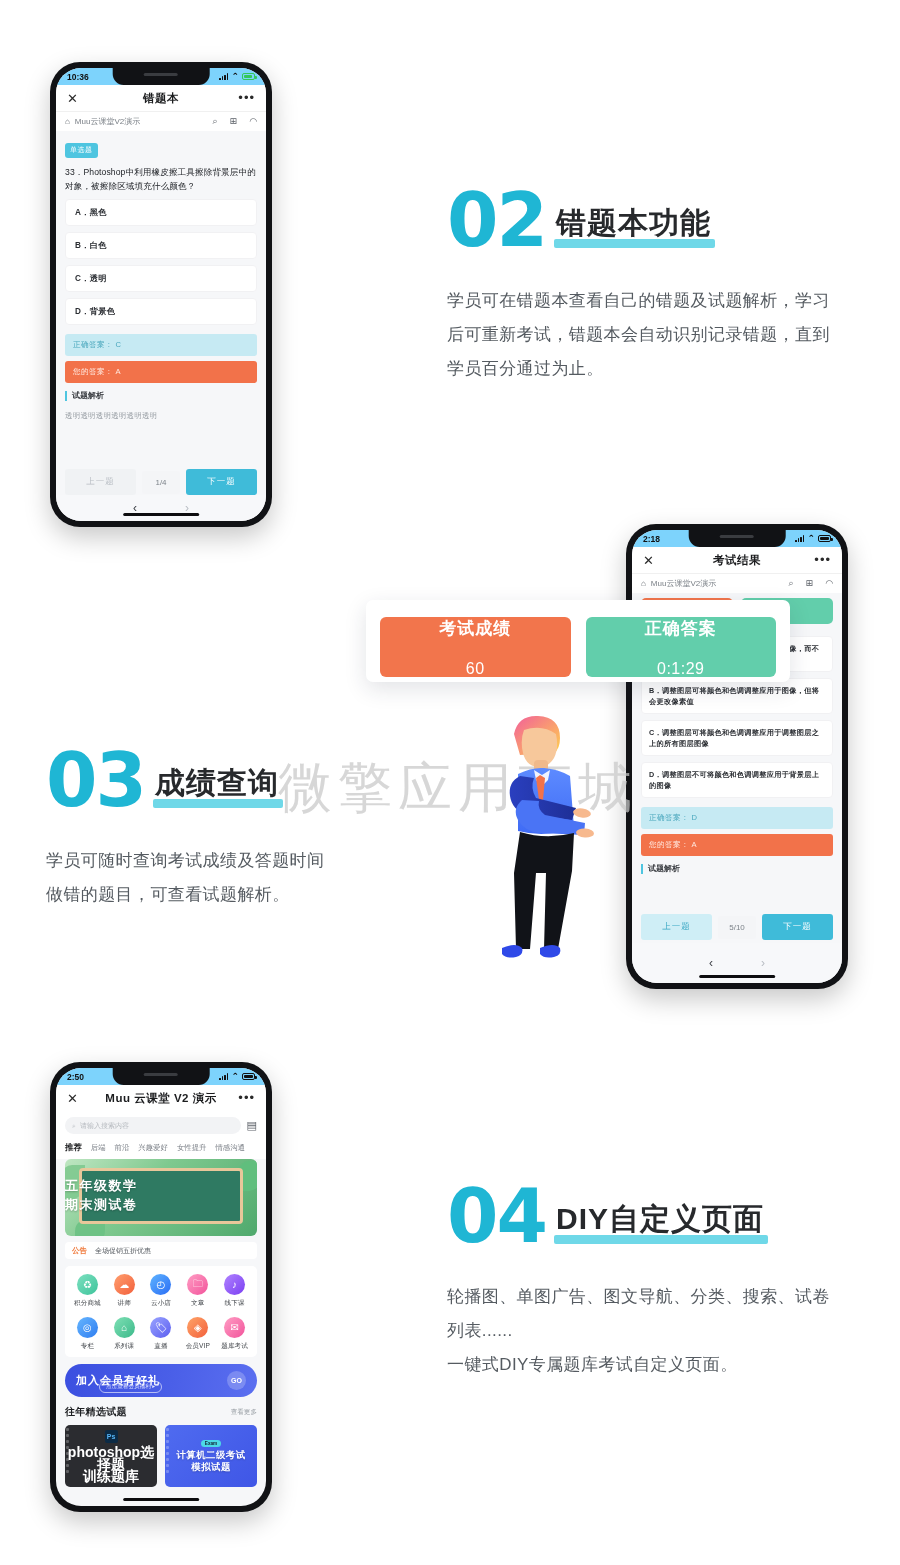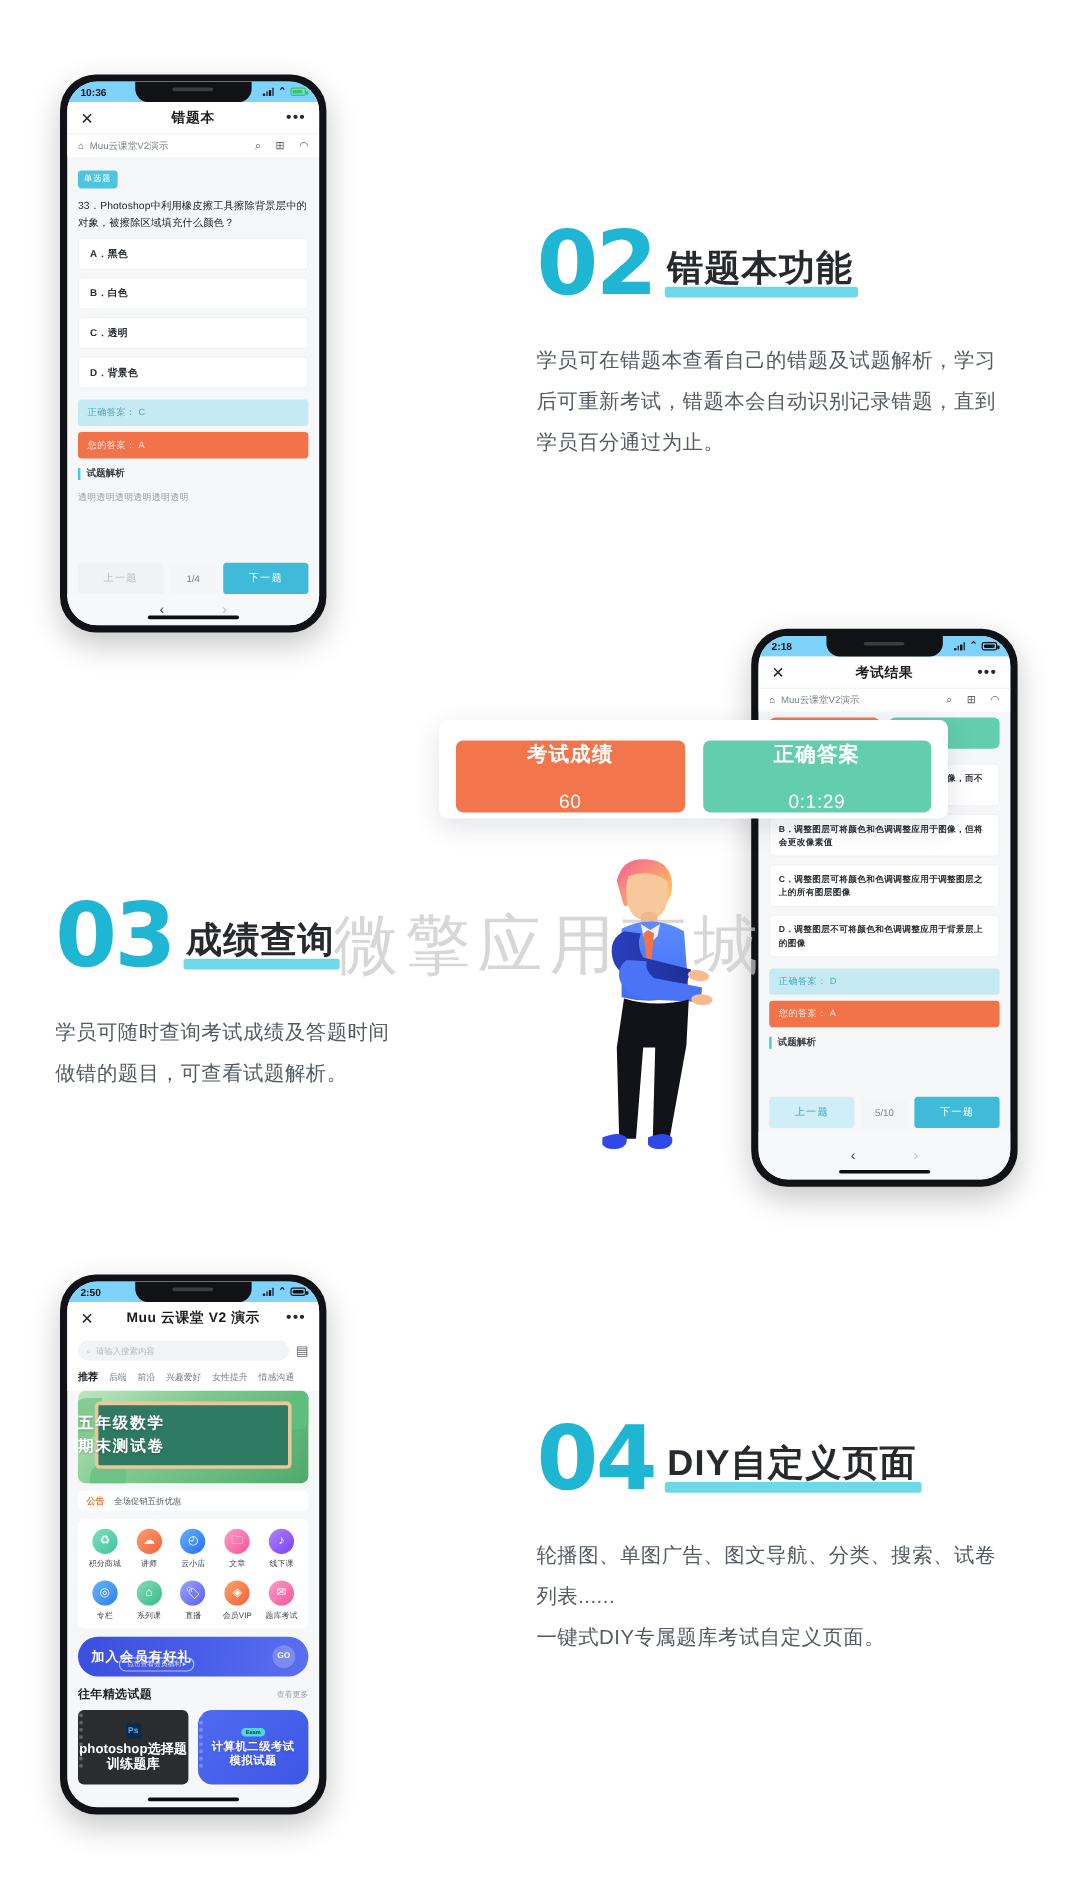--- a/index.html
+++ b/index.html
@@ -229,27 +229,27 @@
     margin:8px 9px 0; display:flex; align-items:center;
   }
   .sec-row .t{ font-size:10px; font-weight:700; color:#1d1f22; letter-spacing:.3px;}
   .sec-row .m{ margin-left:auto; font-size:6.6px; color:#9aa0a6;}
   .cards{ margin:6px 9px 0; display:flex; gap:8px; }
   .card{
     flex:1; height:62px; border-radius:5px; position:relative; overflow:hidden;
     display:flex; flex-direction:column; align-items:center; justify-content:center;
   }
   .card.dark{ background:#2b2c30; }
-  .card.blue{ background:linear-gradient(135deg,#4f6bf0,#3f56e6);border-radius:12px; }
+  .card.blue{ background:linear-gradient(135deg,#4f6bf0,#3f56e6); }
   .card .ps-badge{
     width:13px; height:13px; border-radius:2px; background:#0b2a45;
     color:#56b4f5; font-size:7px; font-weight:700;
     display:flex; align-items:center; justify-content:center; margin-bottom:3px;
   }
-  .card .ctext{ color:#fff; font-size:11px; font-weight:700; text-align:center; line-height:12px;}
+  .card .ctext{ color:#fff; font-size:14px; font-weight:700; text-align:center; line-height:12px;}
   .card.blue .ctext{ font-size:9.4px; letter-spacing:.5px; text-shadow:0 1px 2px rgba(0,0,0,.2);}
   .card .chip{
     background:#4cd9e6; color:#123; font-size:4.6px; border-radius:5px;
     padding:1px 4px; margin-bottom:2px; font-weight:700;
   }
   .rule{ position:absolute; left:0; top:0; bottom:0; width:5px; }
   .rule i{ display:block; height:3px; margin:3px 1px; background:rgba(255,255,255,.25); border-radius:1px;}
 
   
   .person{ position:absolute; left:478px; top:712px; width:140px; height:268px; z-index:8; }

